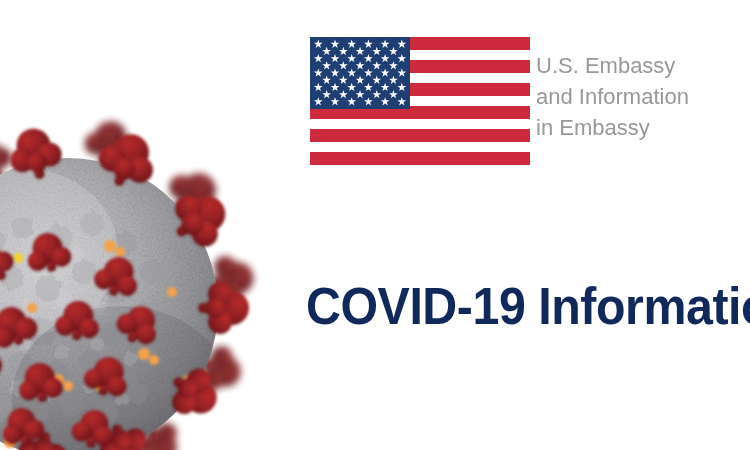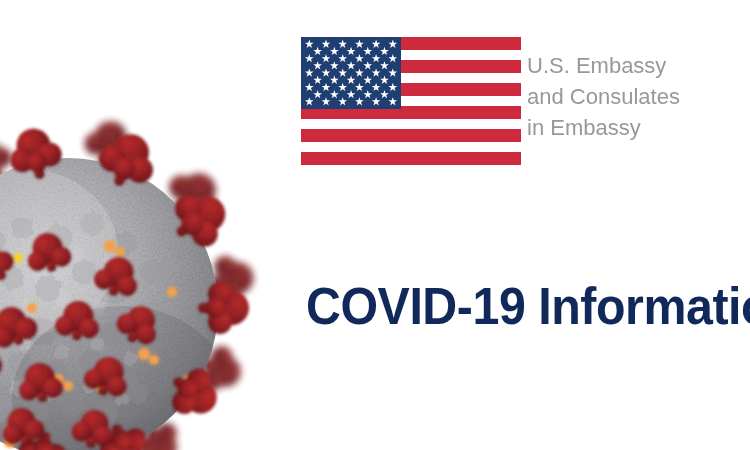--- a/index.html
+++ b/index.html
@@ -29,21 +29,21 @@
   }
   .virus-art svg {
     display: block;
     width: 100%;
     height: 100%;
   }
 
   
   .logo-block {
     position: absolute;
-    left: 301px;
+    left: 310px;
     top: 37px;
     width: 410px;
     height: 128px;
   }
   .flag {
     position: absolute;
     left: 0;
     top: 0;
     width: 220px;
     height: 128px;
@@ -475,20 +475,20 @@
           <use href="#starRowB" y="28.8"></use>
           <use href="#starRowA" y="43.2"></use>
           <use href="#starRowB" y="43.2"></use>
           <use href="#starRowA" y="57.6"></use>
         </g>
       </svg>
     </div>
 
     <div class="agency-text">
       <span class="line">U.S. Embassy</span>
-      <span class="line">and Consulates</span>
+      <span class="line">and Information</span>
       <span class="line">in Embassy</span>
     </div>
   </div>
 
   <div class="headline">COVID-19 Information</div>
 
 </div>
 
 </body></html>

